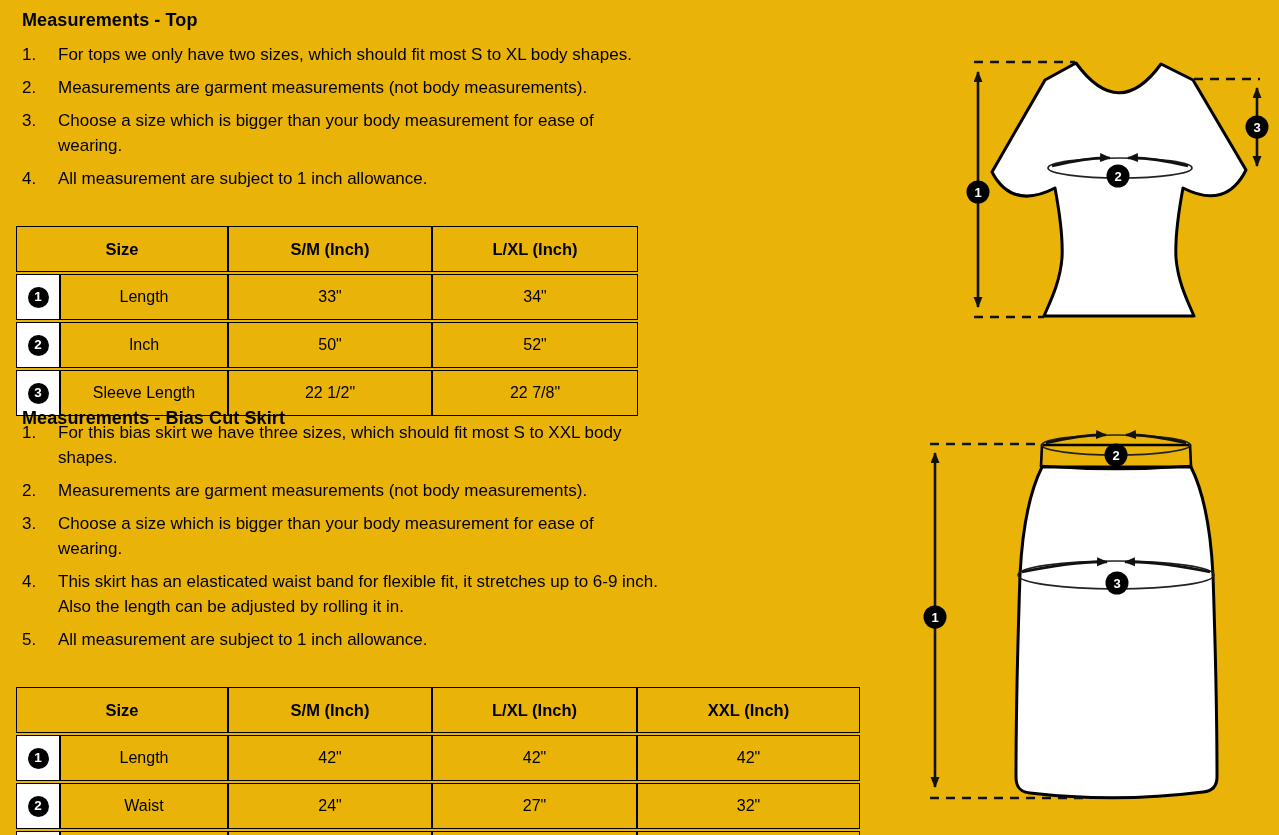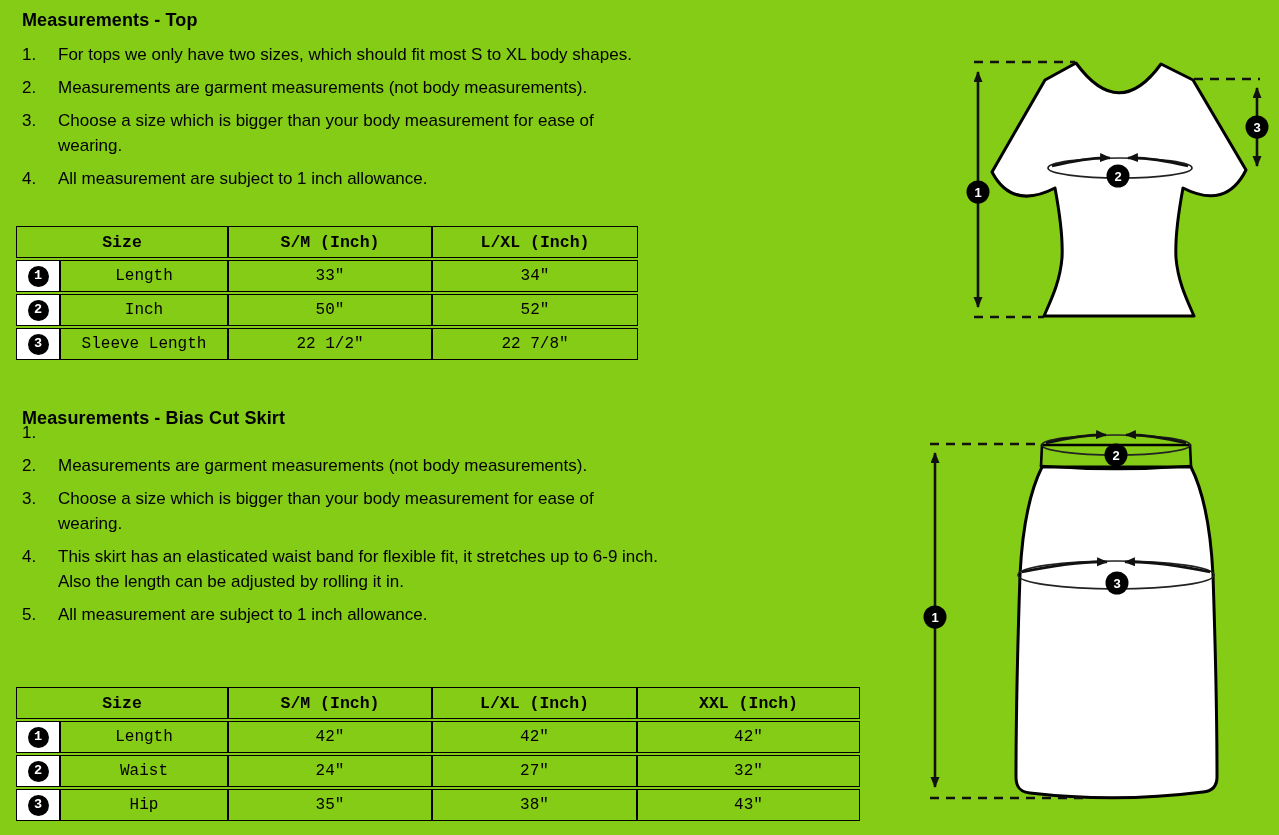--- a/index.html
+++ b/index.html
@@ -1,36 +1,36 @@
 <!DOCTYPE html>
 <html><head>
 <meta charset="utf-8">
 <style>
   html,body{margin:0;padding:0;background:#fff;}
-  .page{position:relative;width:1279px;height:835px;background:#84cc16;
+  .page{position:relative;width:1279px;height:835px;background:#eab308;
         font-family:"Liberation Sans",sans-serif;color:#000;overflow:hidden;}
 
   .hd{position:absolute;left:22px;margin:0;font-size:18px;font-weight:700;letter-spacing:.1px;}
   .hd1{top:10px}
   .hd2{top:408px}
 
   .notes{position:absolute;left:22px;margin:0;padding:0;list-style:none;width:800px;
          font-size:17px;line-height:25px;}
   .n1{top:42px}
   .n2{top:420px}
   .notes li{display:flex;margin:0 0 8px 0;}
   .num{flex:0 0 36px;}
   .txt{white-space:pre-wrap;}
 
   .mtable{position:absolute;left:16px;border-collapse:separate;border-spacing:0 2px;
           table-layout:fixed;font-size:16px;}
   .t1{top:224px}
   .t2{top:685px}
-  .mtable th,.mtable td{border:1px solid #000;height:28px;padding:1px;
-          text-align:center;vertical-align:middle;overflow:hidden;font-family:Liberation Mono, monospace;}
+  .mtable th,.mtable td{border:1px solid #000;height:28px;padding:8px;
+          text-align:center;vertical-align:middle;overflow:hidden;}
   .mtable th{font-size:16.5px;font-weight:700;}
   .bcell{background:#fff;}
   .badge{display:inline-flex;width:21px;height:21px;border-radius:50%;background:#000;
          color:#fff;font-weight:700;font-size:13.5px;line-height:1;
          align-items:center;justify-content:center;vertical-align:middle;}
 
   .diag{position:absolute;}
   .shirt{left:930px;top:30px;}
   .skirtd{left:900px;top:425px;}
 
@@ -101,20 +101,22 @@
           <td>22 1/2"</td>
           <td>22 7/8"</td>
         </tr>
       </tbody>
     </table>
 
   <h2 class="hd hd2">Measurements - Bias Cut Skirt</h2>
   <ol class="notes n2">
       <li>
         <span class="num">1.</span>
+        <span class="txt">For this bias skirt we have three sizes, which should fit most S to XXL body
+shapes.</span>
       </li>
       <li>
         <span class="num">2.</span>
         <span class="txt">Measurements are garment measurements (not body measurements).</span>
       </li>
       <li>
         <span class="num">3.</span>
         <span class="txt">Choose a size which is bigger than your body measurement for ease of
 wearing.</span>
       </li>

